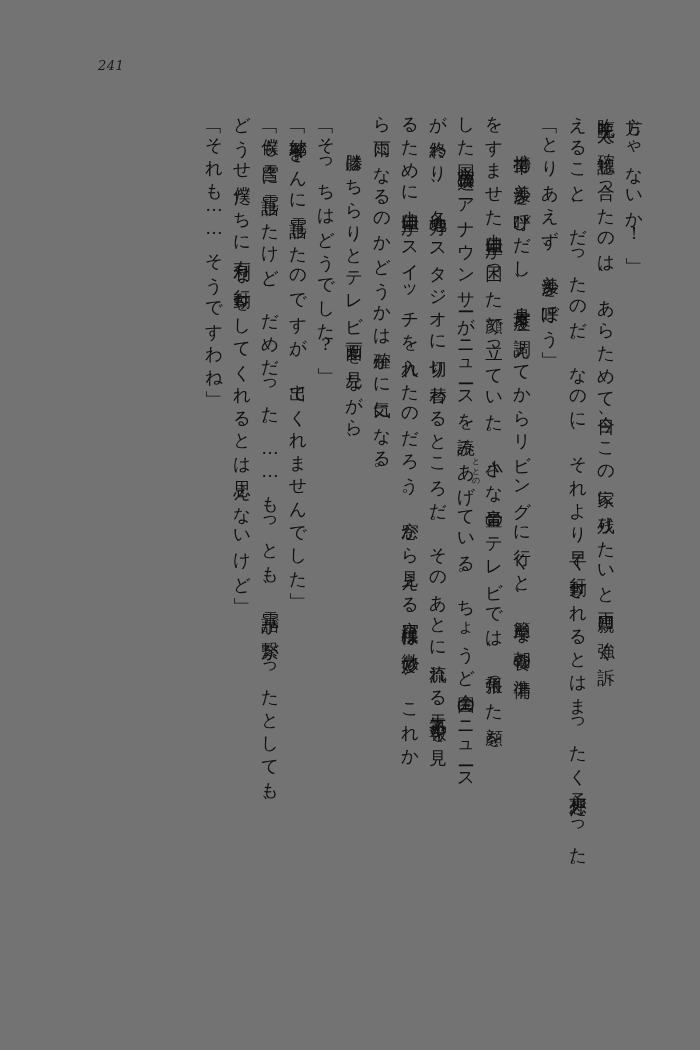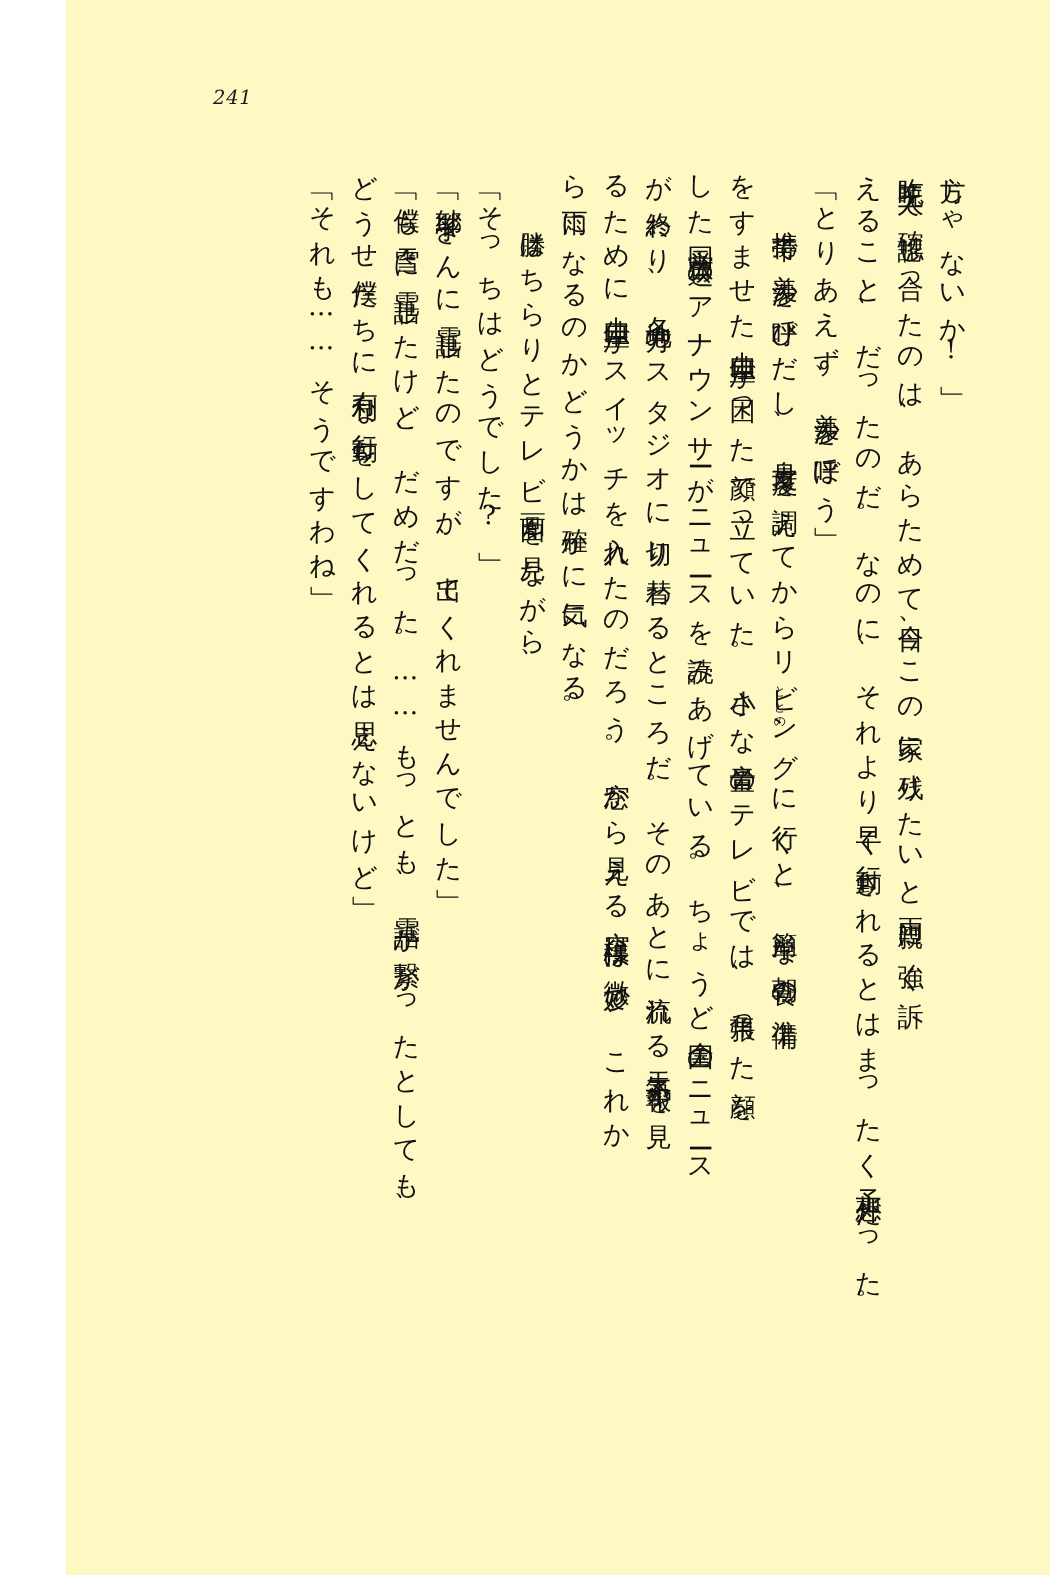--- a/index.html
+++ b/index.html
@@ -12,22 +12,21 @@
     height: 1050px;
     position: relative;
     font-family: "DejaVu Serif", "Liberation Serif", serif;
     color: #111111;
     overflow: hidden;
   }
 
   .page {
     position: absolute;
     inset: 0;
-    background: #fef9c3;
-    margin-left: 44px;
+    background: #737373;
   }
 
   .page-number {
     position: absolute;
     top: 58px;
     left: 98px;
     font-size: 13px;
     font-style: italic;
     font-family: "DejaVu Serif", "Liberation Serif", serif;
     color: #1a1a1a;

